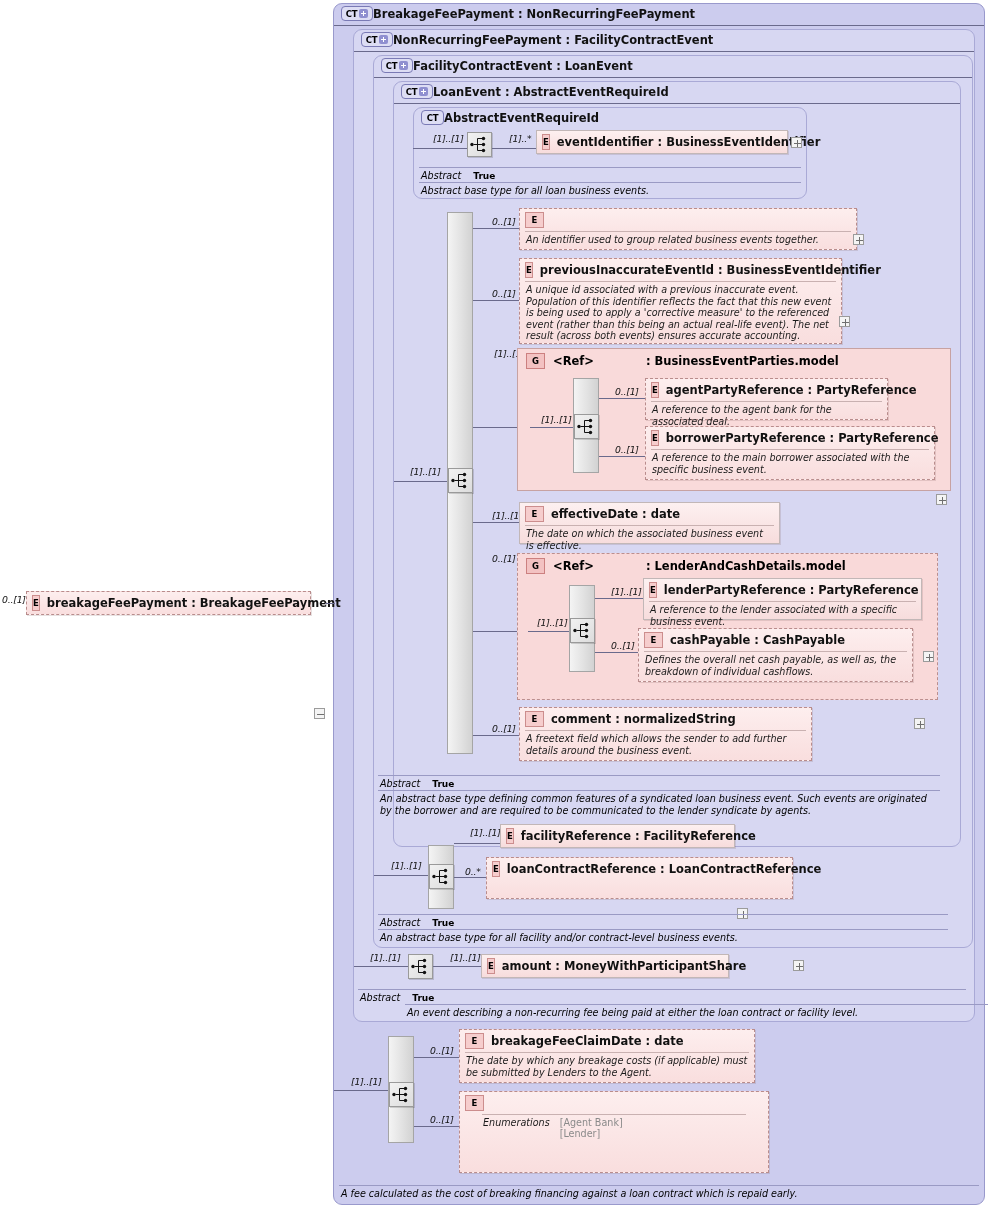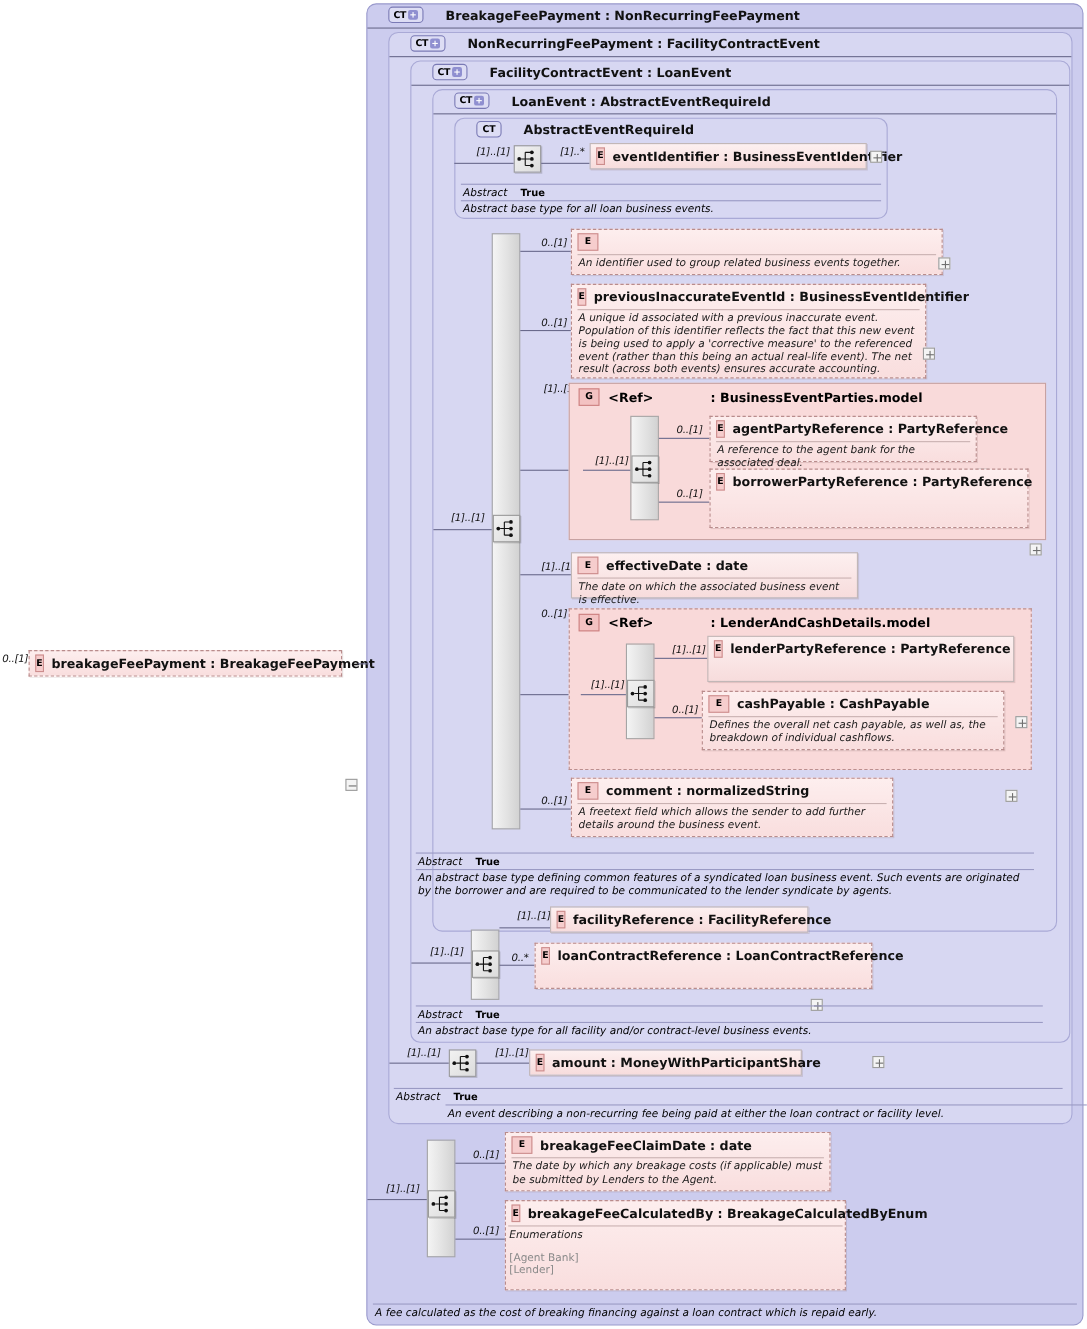--- a/index.html
+++ b/index.html
@@ -28,26 +28,25 @@
   .ctbox.lvl5 { background: #ccccee; }
   .ctbox.inner {
     background: #d7d7f2;
     border: 1px solid #a9a9d6;
     border-radius: 9px;
   }
 
   
   .ct-head {
     display: flex; align-items: center;
-    gap: 20px;
+    gap: 0;
     font-weight: bold;
     font-size: 11.5px;
     color: #111;
     white-space: nowrap;
-    margin-left: 12px;
   }
   .ct-badge {
     display: inline-flex; align-items: center; justify-content: center;
     height: 13px; min-width: 26px; padding: 0 2px;
     border: 1px solid #7a7ab5;
     border-radius: 4px;
     background: #ddddf4;
     font-size: 8.5px; font-weight: bold;
     letter-spacing: -0.2px;
     color: #000;
@@ -93,25 +92,24 @@
     border-top: 1px solid #c9b1b1;
     margin: 0 5px;
     padding: 2px 1px 3px 1px;
     font-style: italic;
     font-size: 9.6px;
     line-height: 11.5px;
     color: #1a1a1a;
   }
   .e-enum {
     border-top: 1px solid #c9b1b1;
-    margin: 0 2px;
+    margin: 0 22px;
     padding: 2px 1px 2px 1px;
     display: flex; gap: 10px;
     font-size: 9.6px;
-    flex-direction: column;
   }
   .e-enum .lbl { font-style: italic; color: #1a1a1a; }
   .e-enum .vals { color: #8a8a8a; line-height: 11px; }
 
   
   .gbox {
     background: #f9d9d9;
     border: 1px dashed #bb8f8f;
   }
   .gbox.solidb { border: 1px solid #c7a2a2; background: #f9dada; }
@@ -308,20 +306,21 @@
 </div>
 <div class="abs expand plus" style="left:888px; top:393px;"></div>
 
 <div class="abs hline" style="left:599px; top:456px; width:46px;"></div>
 <div class="abs card" style="left:615px; top:444px;">0..[1]</div>
 <div class="abs ebox dashed" style="left:645px; top:426px; width:290px; height:54px;">
   <div class="e-title">
     <span class="e-badge">E</span>
     <span>borrowerPartyReference : PartyReference</span>
   </div>
+  <div class="e-doc">A reference to the main borrower associated with the specific business event.</div>
 </div>
 <div class="abs expand plus" style="left:936px; top:450px;"></div>
 
 <div class="abs hline" style="left:473px; top:522px; width:46px;"></div>
 <div class="abs card" style="left:492px; top:510px;">[1]..[1]</div>
 <div class="abs ebox solid" style="left:519px; top:502px; width:261px; height:42px;">
   <div class="e-title">
     <span class="e-badge">E</span>
     <span>effectiveDate : date</span>
   </div>
@@ -351,20 +350,21 @@
   </svg>
 </div>
 
 <div class="abs hline" style="left:595px; top:598px; width:48px;"></div>
 <div class="abs card" style="left:611px; top:586px;">[1]..[1]</div>
 <div class="abs ebox solid" style="left:643px; top:578px; width:279px; height:42px;">
   <div class="e-title">
     <span class="e-badge">E</span>
     <span>lenderPartyReference : PartyReference</span>
   </div>
+  <div class="e-doc">A reference to the lender associated with a specific business event.</div>
 </div>
 <div class="abs expand plus" style="left:923px; top:596px;"></div>
 
 <div class="abs hline" style="left:595px; top:652px; width:48px;"></div>
 <div class="abs card" style="left:611px; top:640px;">0..[1]</div>
 <div class="abs ebox dashed" style="left:638px; top:628px; width:275px; height:54px;">
   <div class="e-title">
     <span class="e-badge">E</span>
     <span>cashPayable : CashPayable</span>
   </div>
@@ -475,21 +475,20 @@
     <span>breakageFeeClaimDate : date</span>
   </div>
   <div class="e-doc">The date by which any breakage costs (if applicable) must be submitted by Lenders to the Agent.</div>
 </div>
 
 <div class="abs hline" style="left:414px; top:1126px; width:46px;"></div>
 <div class="abs card" style="left:430px; top:1114px;">0..[1]</div>
 <div class="abs ebox dashed" style="left:459px; top:1091px; width:310px; height:82px;">
   <div class="e-title">
     <span class="e-badge">E</span>
-    <span>breakageFeeCalculatedBy : BreakageCalculatedByEnum</span>
   </div>
   <div class="e-enum">
     <span class="lbl">Enumerations</span>
     <span class="vals" style="white-space:pre-line">[Agent Bank]
 [Lender]</span>
   </div>
 </div>
 
 <div class="abs docrow" style="left:339px; top:1185px; width:640px;font-style:italic;">A fee calculated as the cost of breaking financing against a loan contract which is repaid early.</div>
 

